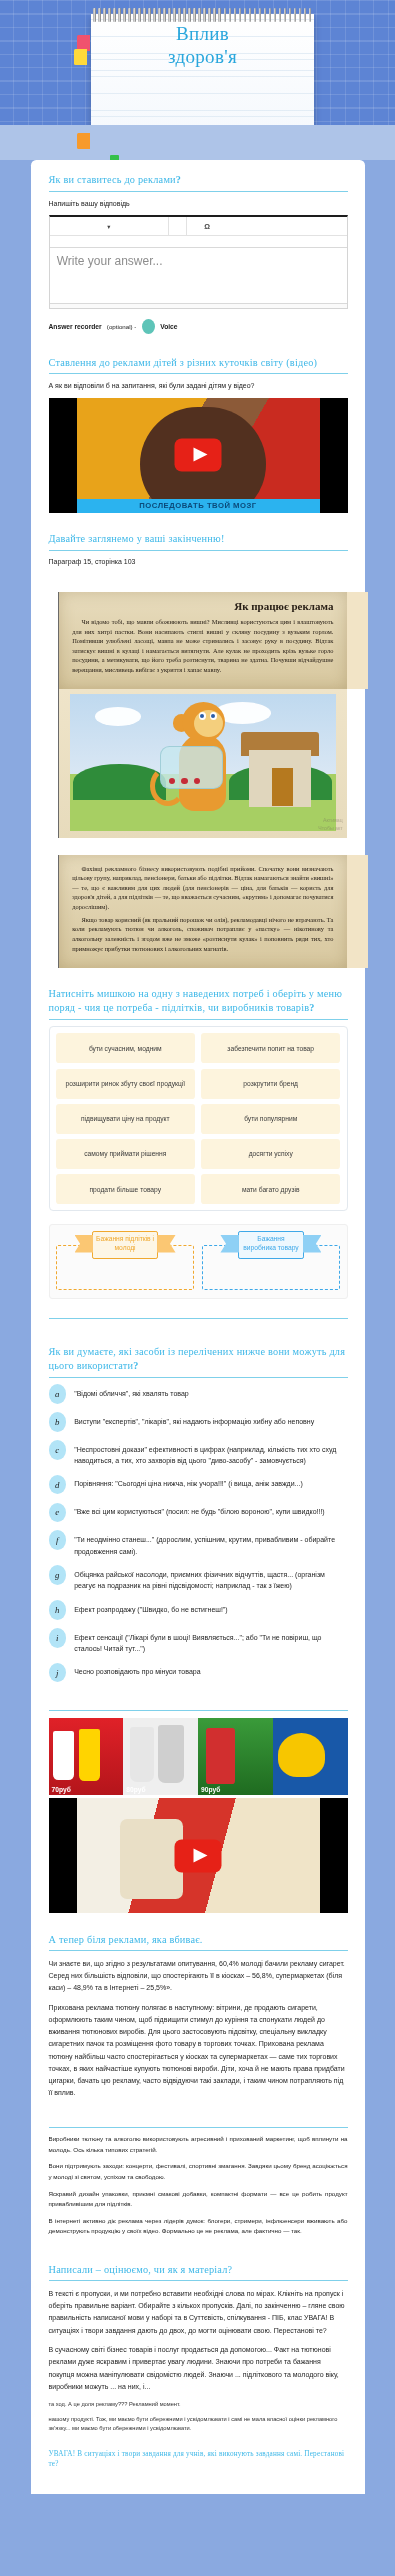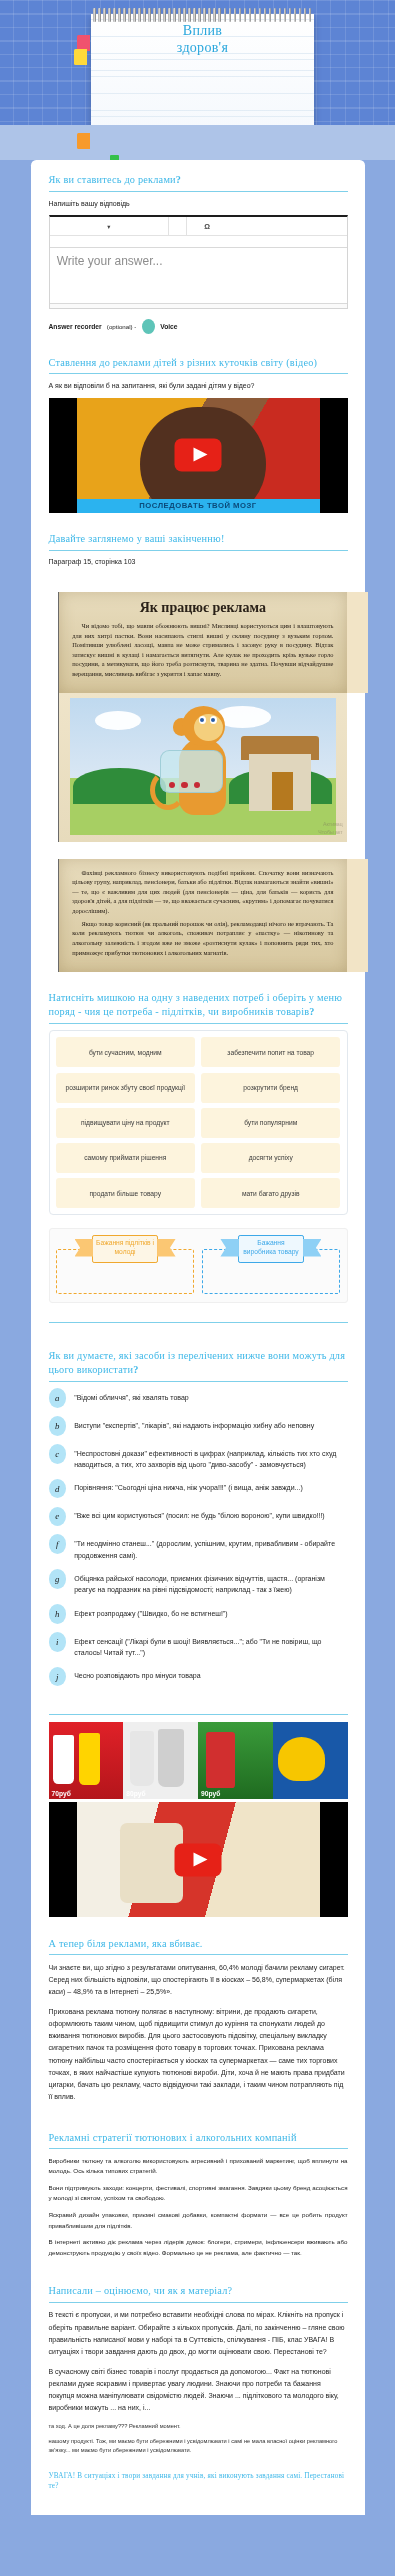--- a/index.html
+++ b/index.html
@@ -41,21 +41,21 @@
     position:absolute; left:91px; top:8.2px; width:223px; height:13.4px;
     display:flex; justify-content:space-between; padding:0 2.1px; z-index:3;
   }
   .spiral i {
     display:block; width:2.6px; height:13.4px; border-radius:1px;
     background: linear-gradient(to right,#9a9a9a,#e8e8e8 40%,#6f6f6f);
   }
   .notepad-title {
     position:relative; z-index:2; text-align:center; padding:7.2px 9.3px 0;
     font-family:"Liberation Serif","DejaVu Serif",serif;
-    color:#2aa7dd; font-size:14px; line-height:1.22; letter-spacing:0.3px;
+    color:#2aa7dd; font-size:19px; line-height:1.22; letter-spacing:0.3px;
   }
   .tab { position:absolute; width:13.4px; border-radius:1.5px 0 0 1.5px; z-index:1; }
   .tab.pink   { left:77px; top:35px;  height:15.5px; background:#f0526e; }
   .tab.yellow { left:74px; top:49px;  height:15.5px; background:#ffd93b; }
   .tab.orange { left:77px; top:133px; height:15.5px; background:#f79a2c; }
   .tab.green  { left:110px; top:155px; height:9.3px; width:9.3px; background:#35c04a; border-radius:1px;}
 
   
   .sheet {
     position:relative;
@@ -125,21 +125,21 @@
 
   
   .scan {
     position:relative; margin:6.2px 0 0 9.3px; width:289px;
     background: linear-gradient(#e8dcbd,#ded0ac 55%, #d8c89f);
     padding:8.2px 13.4px 11.3px; color:#2a2118;
     font-family:"Liberation Serif","DejaVu Serif",serif;
     box-shadow: inset 0 0 14.4px rgba(120,95,45,.28);
     border-left:1.5px solid #6a6a6a;
   }
-  .scan h4 { text-align:center; font-size:14px; margin:0 0 5.2px; font-weight:700; }
+  .scan h4 { text-align:right; font-size:11px; margin:0 0 5.2px; font-weight:700; }
   .scan p  { font-size:6.4px; line-height:1.5; margin:0 0 3.1px; text-align:justify; text-indent:9.3px; }
   .scan-strip { position:absolute; right:-21.6px; top:0; width:21.6px; height:100%; background:#f2e4c6; }
 
   .scanpic {
     position:relative; margin:0 0 0 9.3px; width:289px; height:149px;
     background: linear-gradient(#efe4c9,#e7dbbc);
     border-left:1.5px solid #6a6a6a; overflow:hidden;
   }
   .sky { position:absolute; left:11.3px; right:11.3px; top:5.2px; height:98px;
          background:linear-gradient(#bfd9ef,#dfeaf5); }
@@ -495,21 +495,20 @@
 
     <h2 class="qtitle">А тепер біля реклами, яка вбиває.</h2>
     <div class="rule"></div>
     <div class="bodytext">
       <p>Чи знаєте ви, що згідно з результатами опитування, 60,4% молоді бачили рекламу сигарет. Серед них більшість відповіли, що спостерігають її в кіосках – 56,8%, супермаркетах (біля каси) – 48,9% та в Інтернеті – 25,5%».</p>
       <p>Прихована реклама тютюну полягає в наступному: вітрини, де продають сигарети, оформлюють таким чином, щоб підвищити стимул до куріння та спонукати людей до вживання тютюнових виробів. Для цього застосовують підсвітку, спеціальну викладку сигаретних пачок та розміщення фото товару в торгових точках. Прихована реклама тютюну найбільш часто спостерігається у кіосках та супермаркетах — саме тих торгових точках, в яких найчастіше купують тютюнові вироби. Діти, хоча й не мають права придбати цигарки, бачать цю рекламу, часто відвідуючи такі заклади, і таким чином потрапляють під її вплив.</p>
     </div>
 
     <div class="spacer-lg"></div>
 
-    <h2 class="qtitle">Рекламні стратегії тютюнових і алкогольних компаній</h2>
     <div class="rule"></div>
     <div class="longtext">
       <p>Виробники тютюну та алкоголю використовують агресивний і прихований маркетинг, щоб вплинути на молодь. Ось кілька типових стратегій.</p>
       <p>Вони підтримують заходи: концерти, фестивалі, спортивні змагання. Завдяки цьому бренд асоціюється у молоді зі святом, успіхом та свободою.</p>
       <p>Яскравий дизайн упаковки, приємні смакові добавки, компактні формати — все це робить продукт привабливішим для підлітків.</p>
       <p>В інтернеті активно діє рекламa через лідерів думок: блогери, стримери, інфлюенсери вживають або демонструють продукцію у своїх відео. Формально це не реклама, але фактично — так.</p>
     </div>
 
     <div class="spacer-lg"></div>
 

